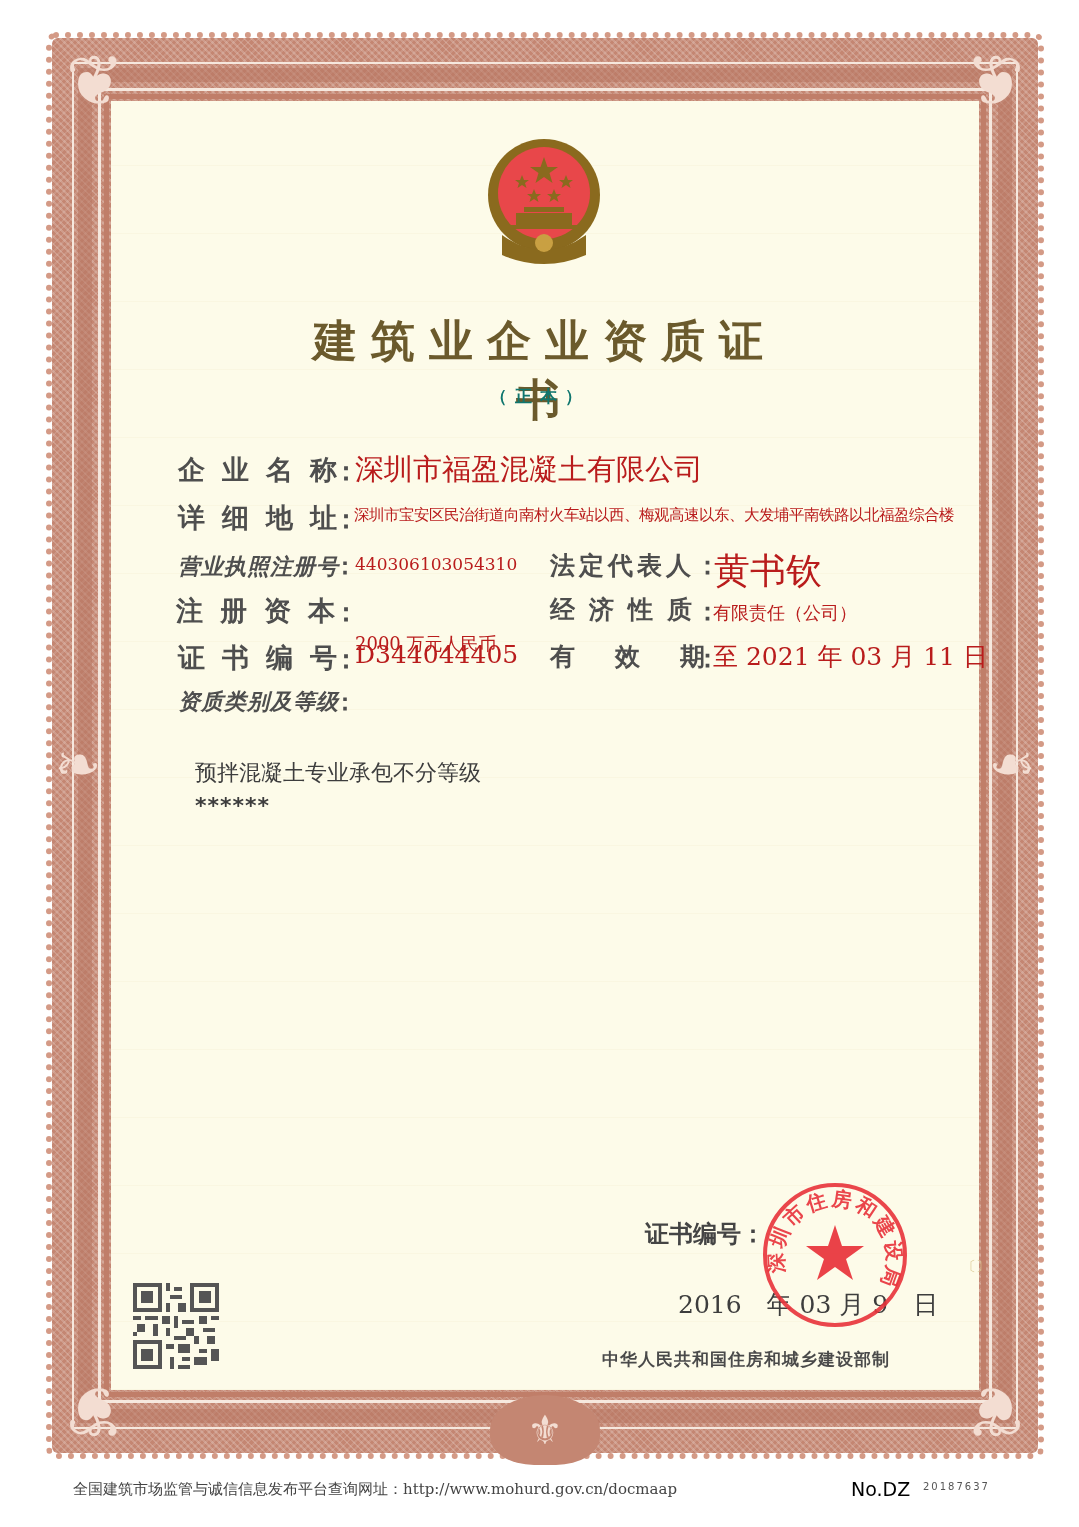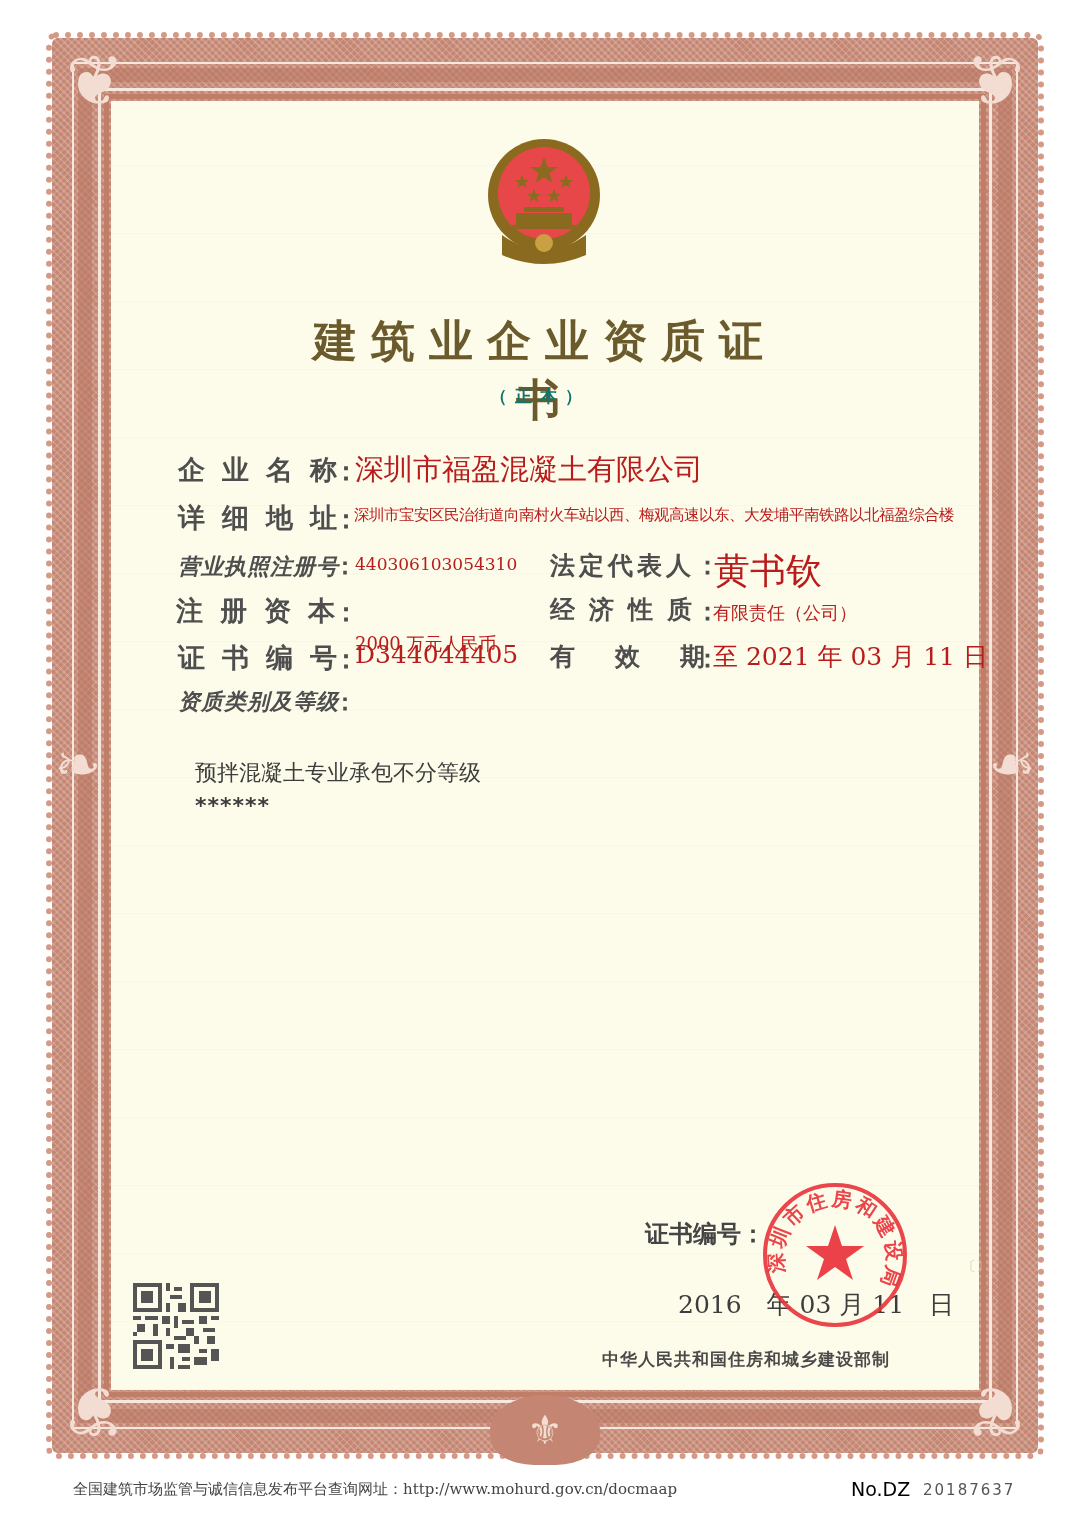--- a/index.html
+++ b/index.html
@@ -120,21 +120,21 @@
 
   .footer-note {
     position: absolute; left: 73px; top: 1480px; font-size: 15px; color: #444;
     white-space: nowrap;
   }
   .footer-url { font-family: "DejaVu Serif", "Liberation Serif", serif; }
   .serial-prefix {
     position: absolute; left: 851px; top: 1478px; font-size: 19px; color: #000000;
   }
   .serial-num {
-    position: absolute; left: 923px; top: 1481px; font-size: 15px; color: #555; letter-spacing: 2px;
+    position: absolute; left: 923px; top: 1481px; font-size: 10px; color: #555; letter-spacing: 2px;
   }
   .small-mark {
     position: absolute; left: 962px; top: 1258px; font-size: 14px; color: #d6c48a;
   }
 </style>
 </head>
 <body>
 
 <div class="frame-scallop"></div>
 <div class="frame-outer"></div>
@@ -203,21 +203,21 @@
 <div class="field-label" style="left:695px; top:642px; font-size:25px;">：</div>
 <div class="field-value" style="left:713px; top:640px; font-size:25px;">至 2021 年 03 月 11 日</div>
 
 <div class="field-label lbl-tight" style="left:178px; top:687px;">资质类别及等级</div>
 <div class="field-label" style="left:333px; top:686px; font-size:24px;">：</div>
 
 <div class="qual">预拌混凝土专业承包不分等级</div>
 <div class="stars">******</div>
 
 <div class="issuer-label">证书编号：</div>
-<div class="issue-date">2016　年 03 月 11　日</div>
+<div class="issue-date">2016　年 03 月 9　日</div>
 <div class="seal">
   <svg viewBox="0 0 150 150">
     <defs>
       <path id="sealArc" d="M 28 100 A 52 52 0 1 1 122 100"></path>
     </defs>
     <circle cx="75" cy="75" r="70" fill="none" stroke="#e8323a" stroke-width="4" opacity="0.9"></circle>
     <polygon points="75,45 82,66 104,66 86,79 93,100 75,87 57,100 64,79 46,66 68,66" fill="#e8323a" opacity="0.92"></polygon>
     <text font-size="20" font-weight="bold" fill="#e8323a" opacity="0.9" font-family="DejaVu Sans, sans-serif">
       <textPath href="#sealArc" startOffset="4%" letter-spacing="3">深圳市住房和建设局</textPath>
     </text>

